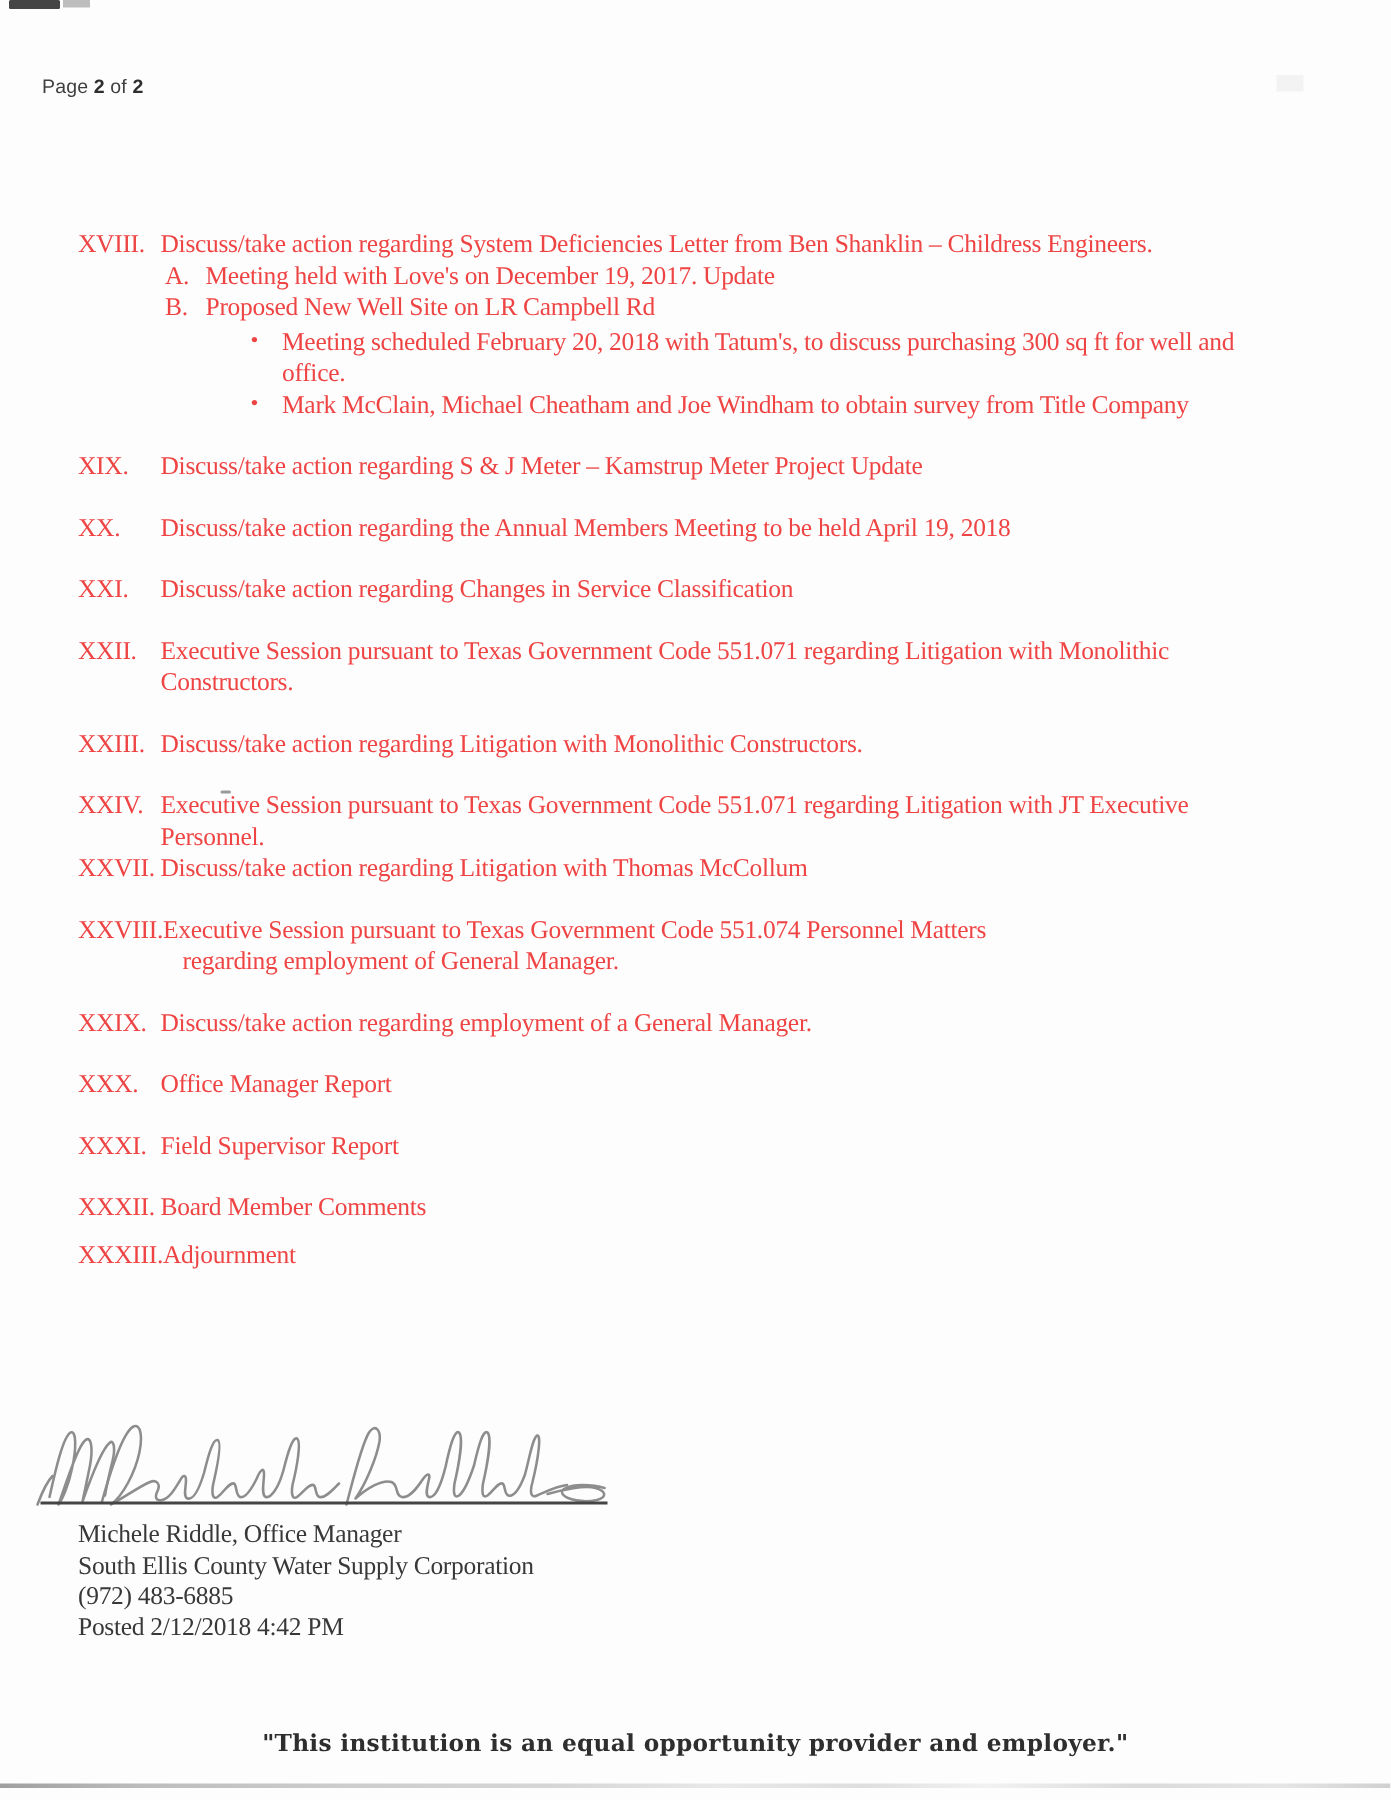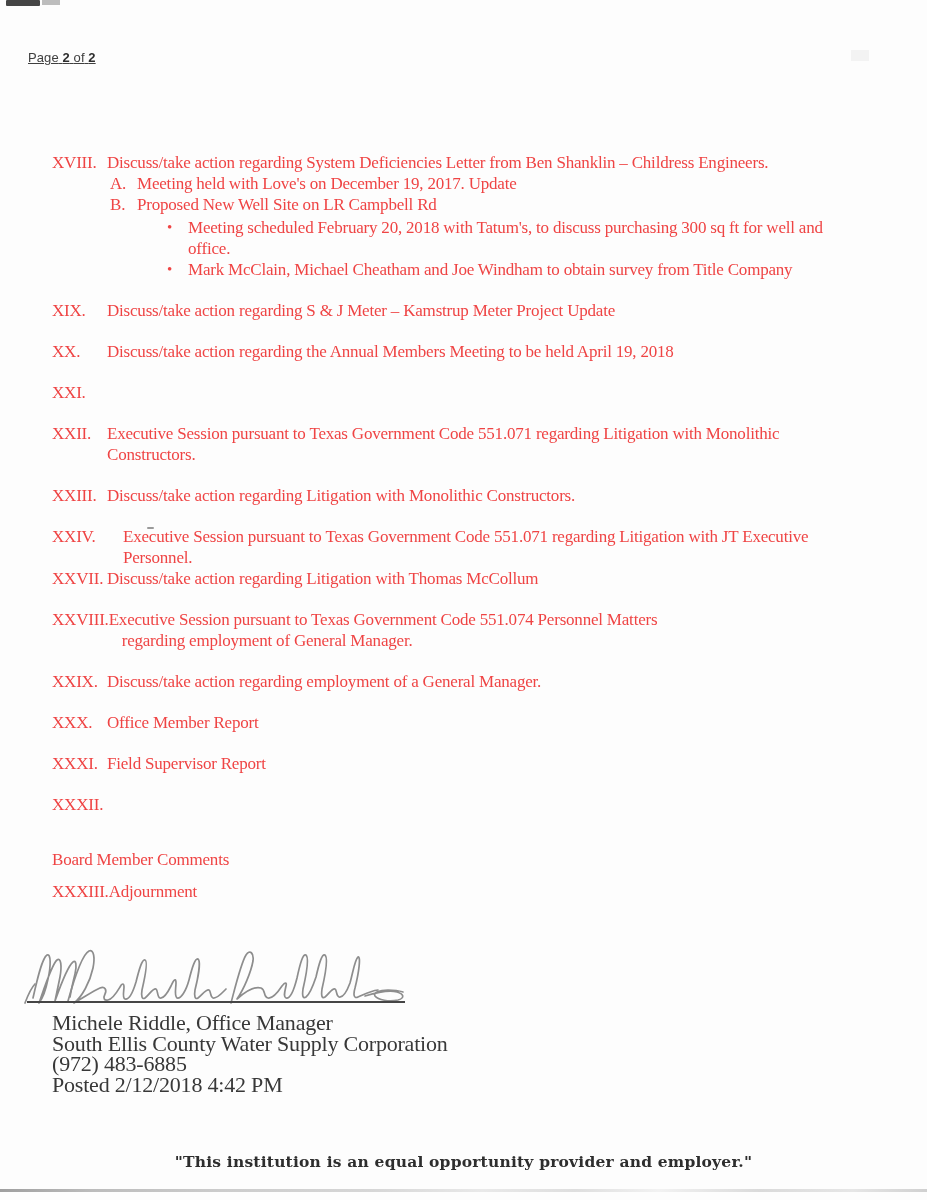--- a/index.html
+++ b/index.html
@@ -20,51 +20,51 @@
   .art-dot { left:147px; top:527px; width:7px; height:2px; background:#9a9a9a; border-radius:1px; }
   .art-bottom-line {
     left:0; top:1189px; width:927px; height:3px;
     background:linear-gradient(90deg,#9f9f9f 0%,#bcbcbc 10%,#cccccc 24%,#d6d6d6 40%,#e9e9e9 52%,#dedede 62%,#f2f2f2 71%,#dadada 82%,#e6e6e6 92%,#d0d0d0 100%);
   }
 
   
   .page-label {
     position:absolute; left:28px; top:50px;
     font-family:"Liberation Sans", sans-serif;
-    font-size:13px; color:#3f3f3f; letter-spacing:0.1px;text-decoration:underline;
+    font-size:13px; color:#3f3f3f; letter-spacing:0.1px;
   }
   .page-label b { font-weight:bold; color:#2e2e2e; }
 
   
   .agenda {
     position:absolute; top:152px; left:52px; right:26px;
     font-size:17px; line-height:21px; letter-spacing:-0.2px; color:#ef4444;
   }
   .item { display:flex; margin-bottom:20px; }
-  .item.tight { margin-bottom:0;gap:16px; }
-  .item.semi  { margin-bottom:11px;flex-direction:column; }
+  .item.tight { margin-bottom:0; }
+  .item.semi  { margin-bottom:11px; }
   .num  { flex:0 0 55px; white-space:nowrap; }
   .body { flex:1; min-width:0; }
   .ln   { white-space:nowrap; }
   .ln.indent2 { margin-left:13px; }
   .sub  { display:flex; margin-left:3px; }
   .sublabel { flex:0 0 27px; }
   .bullet-row { display:flex; margin-left:60px; }
   .bullet-row.first { margin-top:2px; }
   .bullet { flex:0 0 21px; font-size:15px; line-height:21px; }
 
   
   .signature-svg { position:absolute; left:23px; top:946px; }
   .signature-underline {
     position:absolute; left:27px; top:1001px; width:378px; height:2px;
     background:#454545;
   }
   .sig-block {
     position:absolute; left:52px; top:1013px;
-    font-size:22px; line-height:20.6px; letter-spacing:-0.2px; color:#383838;
+    font-size:17px; line-height:20.6px; letter-spacing:-0.2px; color:#383838;
   }
 
   
   .footer {
     position:absolute; left:0; right:0; top:1152px;
     text-align:center;
     font-family:"DejaVu Serif", serif;
     font-weight:bold; font-size:15.5px; color:#2e2e2e; letter-spacing:0.2px;
   }
 </style>
@@ -124,20 +124,21 @@
   <div class="item">
     <span class="num">XX.</span>
     <div class="body">
         <div class="ln">Discuss/take action regarding the Annual Members Meeting to be held April 19, 2018</div>
       </div>
   </div>
 
   <div class="item">
     <span class="num">XXI.</span>
     <div class="body">
+      <div class="ln">Discuss/take action regarding Changes in Service Classification</div>
     </div>
   </div>
 
   <div class="item">
     <span class="num">XXII.</span>
     <div class="body">
       <div class="ln">Executive Session pursuant to Texas Government Code 551.071 regarding Litigation with Monolithic</div>
       <div class="ln">Constructors.</div>
     </div>
   </div>
@@ -177,21 +178,21 @@
   <div class="item">
     <span class="num">XXIX.</span>
     <div class="body">
         <div class="ln">Discuss/take action regarding employment of a General Manager.</div>
       </div>
   </div>
 
   <div class="item">
     <span class="num">XXX.</span>
     <div class="body">
-        <div class="ln">Office Member Report</div>
+        <div class="ln">Office Manager Report</div>
       </div>
   </div>
 
   <div class="item">
     <span class="num">XXXI.</span>
     <div class="body">
         <div class="ln">Field Supervisor Report</div>
       </div>
   </div>
 

